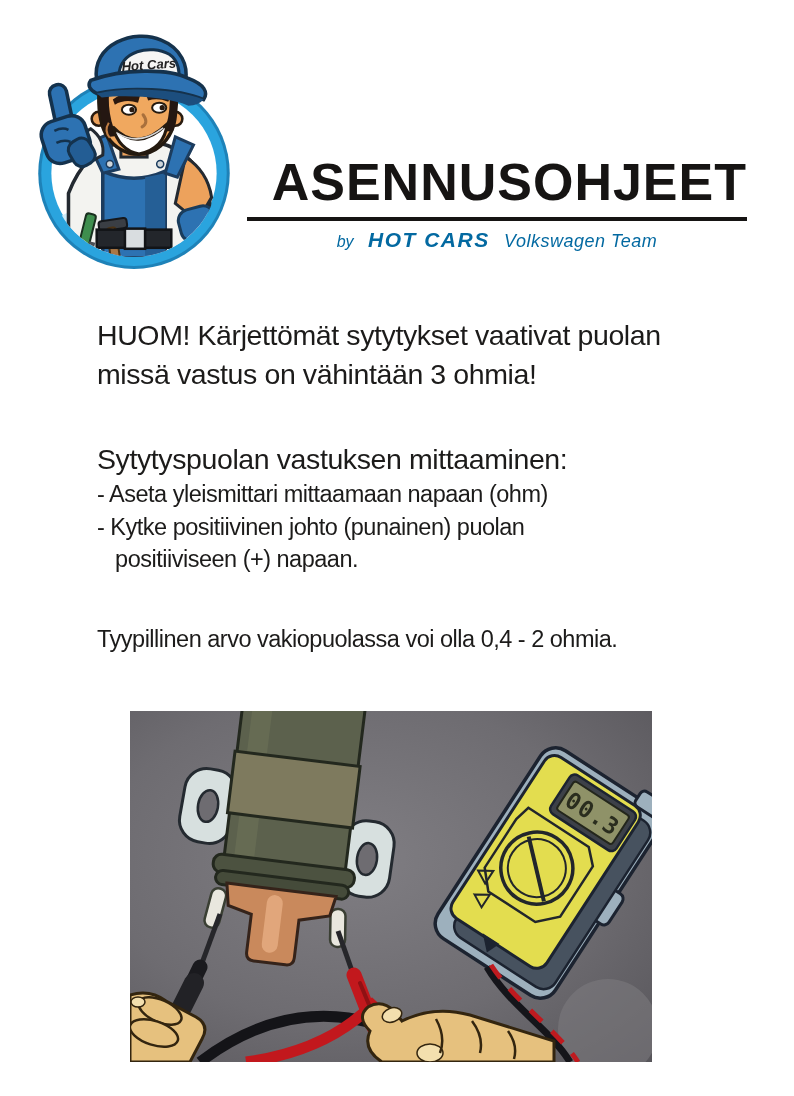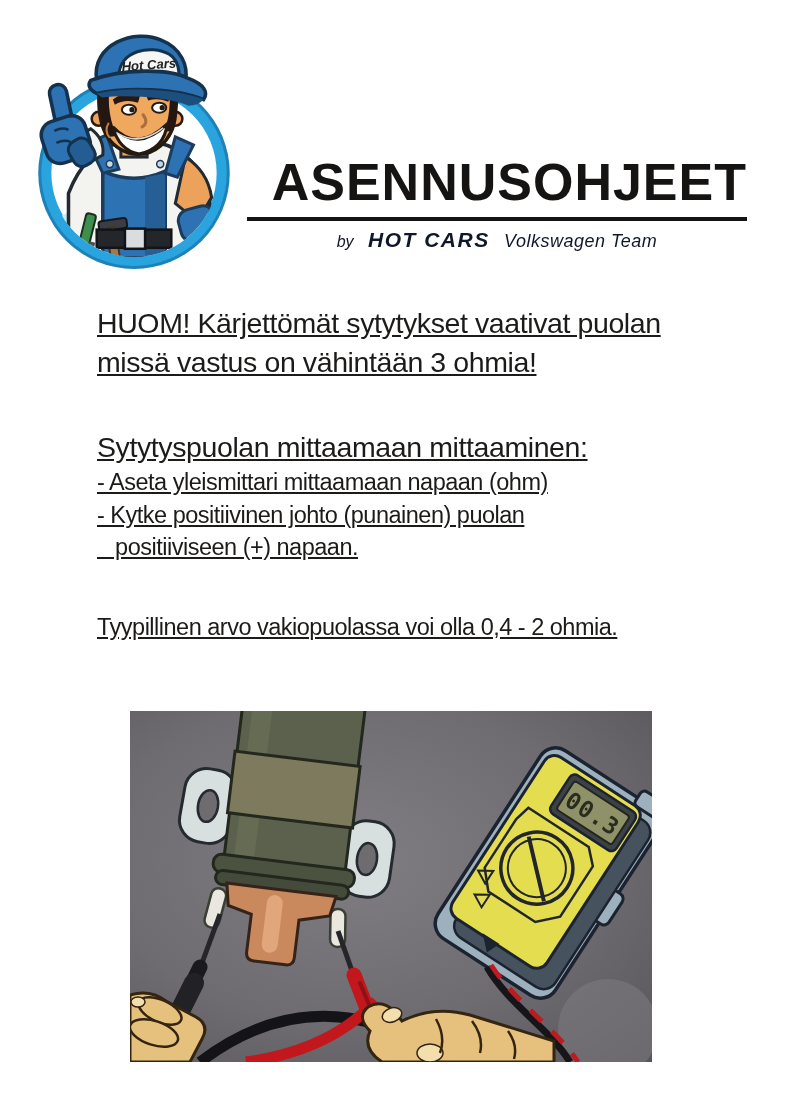--- a/index.html
+++ b/index.html
@@ -4,26 +4,26 @@
 <style>
   html,body{margin:0;padding:0;background:#fff;}
   .page{position:relative;width:794px;height:1096px;background:#ffffff;overflow:hidden;
         font-family:"Liberation Sans",sans-serif;color:#1c1b1a;}
   
   .logo{position:absolute;left:26px;top:22px;width:216px;height:254px;}
   
   .header{position:absolute;left:247px;top:150px;width:500px;text-align:center;}
   .title{font-size:52px;font-weight:700;letter-spacing:1px;color:#161413;white-space:nowrap;line-height:1.25;text-align:right;}
   .title-rule{height:4px;background:#161413;margin-top:2px;}
-  .byline{margin-top:7px;color:#0f172a;font-style:italic;white-space:nowrap;}
+  .byline{margin-top:7px;color:#0369a1;font-style:italic;white-space:nowrap;}
   .byline .by{font-size:16px;margin-right:10px;}
   .byline .brand{font-size:21px;font-weight:700;letter-spacing:1.5px;margin-right:10px;}
   .byline .team{font-size:18px;letter-spacing:0.5px;}
   
-  .bodytext{position:absolute;left:97px;top:304px;width:660px;text-decoration:underline;}
+  .bodytext{position:absolute;left:97px;top:316px;width:660px;}
   .warning div{font-size:28.5px;line-height:39px;letter-spacing:-0.4px;white-space:nowrap;}
   .section-title{font-size:28.5px;line-height:37px;letter-spacing:-0.4px;margin-top:47px;white-space:nowrap;}
   .steps div{font-size:23.5px;line-height:32.5px;letter-spacing:-0.5px;white-space:pre;}
   .typical{font-size:23.5px;line-height:30px;letter-spacing:-0.5px;margin-top:48px;white-space:nowrap;}
   
   .illu{position:absolute;left:130px;top:711px;width:522px;height:351px;}
   svg text{user-select:none;}
 </style>
 </head>
 <body>
@@ -114,21 +114,21 @@
       <span class="brand">HOT CARS</span>
       <span class="team">Volkswagen Team</span>
     </div>
   </div>
 
   <div class="bodytext">
     <div class="warning">
       <div>HUOM! Kärjettömät sytytykset vaativat puolan</div>
       <div>missä vastus on vähintään 3 ohmia!</div>
     </div>
-    <div class="section-title">Sytytyspuolan mittaamaan mittaaminen:</div>
+    <div class="section-title">Sytytyspuolan vastuksen mittaaminen:</div>
     <div class="steps">
       <div>- Aseta yleismittari mittaamaan napaan (ohm)</div>
       <div>- Kytke positiivinen johto (punainen) puolan</div>
       <div>   positiiviseen (+) napaan.</div>
     </div>
     <div class="typical">Tyypillinen arvo vakiopuolassa voi olla 0,4 - 2 ohmia.</div>
   </div>
 
   <svg class="illu" viewBox="0 0 522 351">
     <defs>

